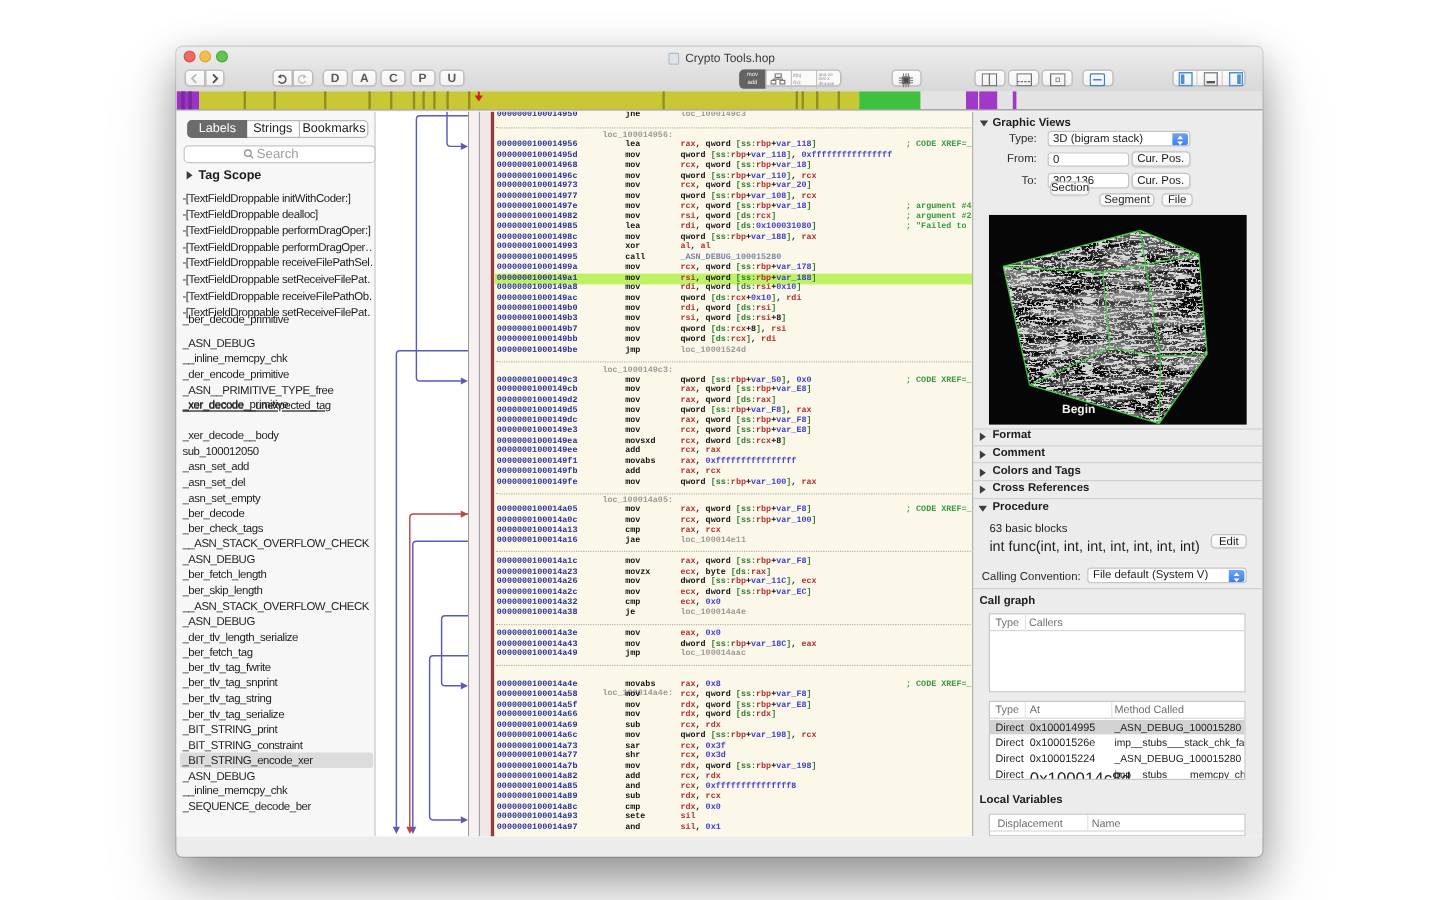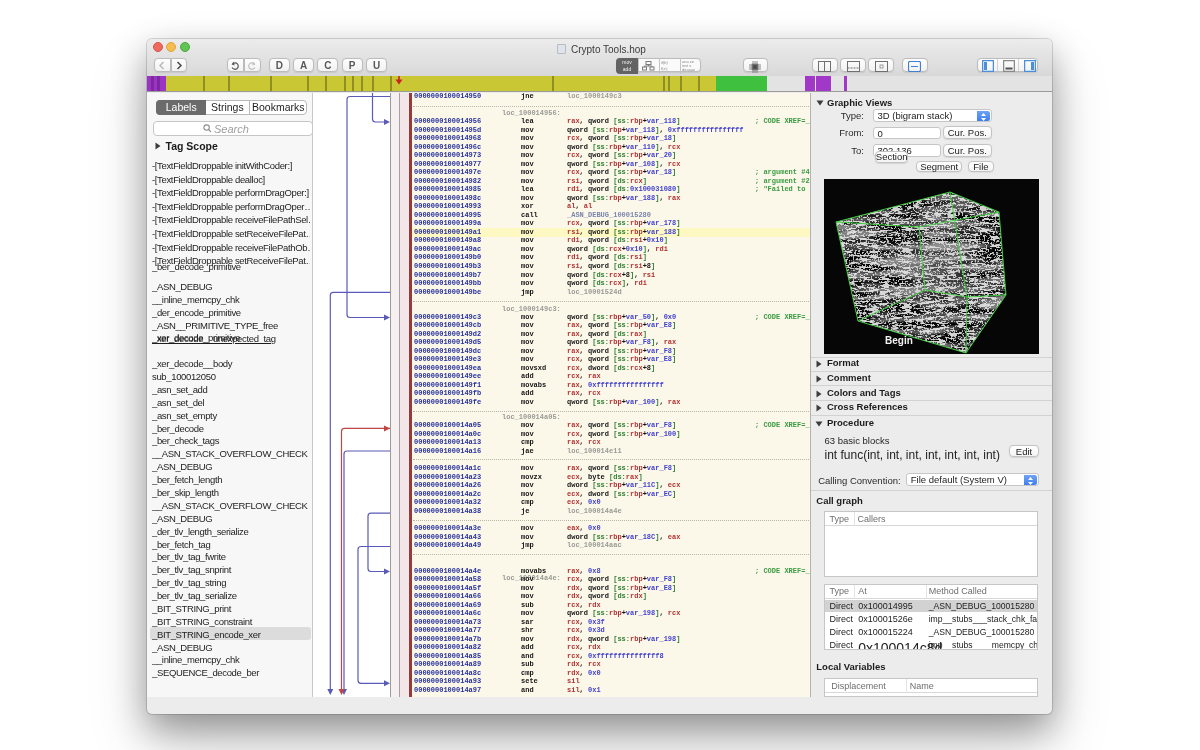--- a/index.html
+++ b/index.html
@@ -160,21 +160,21 @@
 <div id="sidebar" class="abs">
 <div class="abs" style="left:9.4px;top:7px;width:150.5px;height:15px;background:#fff;border:1px solid #b9b9b9;border-radius:4px;"></div>
 <div class="abs" style="left:9.4px;top:7px;width:49.6px;height:15px;background:#6b6b6b;border-radius:4px 0 0 4px;color:#fff;font-size:10.5px;text-align:center;line-height:15px;">Labels</div>
 <div class="abs" style="left:59px;top:7px;width:43.7px;height:15px;border-right:1px solid #b9b9b9;color:#1d1d1d;font-size:10.5px;text-align:center;line-height:15px;">Strings</div>
 <div class="abs" style="left:102.7px;top:7px;width:57.2px;height:15px;color:#1d1d1d;font-size:10.5px;text-align:center;line-height:15px;">Bookmarks</div>
 <div class="abs" style="left:6px;top:28.4px;width:159.7px;height:14.3px;background:#fff;border:1px solid #c6c6c6;border-radius:4px;"></div>
 <svg class="abs" style="left:56px;top:31px;" width="9" height="9">
           <circle cx="3.6" cy="3.6" r="2.7" fill="none" stroke="#8e8e8e" stroke-width="1.1"></circle>
           <path d="M5.7 5.7 L8 8" stroke="#8e8e8e" stroke-width="1.1"></path>
         </svg>
-<div class="abs" style="left:67px;top:30px;font-size:11px;color:#9e9e9e;font-style:italic;">Search</div>
+<div class="abs" style="left:67px;top:30px;font-size:11px;color:#9e9e9e;">Search</div>
 <svg class="abs" style="left:8px;top:49px;" width="6" height="8">
           <path d="M0.5 0.5 L5.5 4 L0.5 7.5 Z" fill="#3c3c3c"></path>
         </svg>
 <div class="abs" style="left:18.5px;top:46.5px;font-size:10.5px;font-weight:bold;color:#1c1c1c;">Tag Scope</div>
 <div class="srow" style="top:67.0px;">-[TextFieldDroppable initWithCoder:]</div>
 <div class="srow" style="top:80.6px;">-[TextFieldDroppable dealloc]</div>
 <div class="srow" style="top:94.2px;">-[TextFieldDroppable performDragOper:]</div>
 <div class="srow" style="top:107.8px;">-[TextFieldDroppable performDragOper…</div>
 <div class="srow" style="top:121.4px;">-[TextFieldDroppable receiveFilePathSel…</div>
 <div class="srow" style="top:135.0px;">-[TextFieldDroppable setReceiveFilePat…</div>
@@ -247,21 +247,21 @@
 <div class="lrow" style="top:49.7px;"><span class="addr">000000010001496c</span><span class="mnem">mov</span><span class="ops">qword <span class="g">[ss:</span><span class="r">rbp</span>+<span class="b">var_110</span><span class="g">]</span>, <span class="r">rcx</span></span></div>
 <div class="lrow" style="top:58.2px;"><span class="addr">0000000100014973</span><span class="mnem">mov</span><span class="ops"><span class="r">rcx</span>, qword <span class="g">[ss:</span><span class="r">rbp</span>+<span class="b">var_20</span><span class="g">]</span></span></div>
 <div class="lrow" style="top:66.7px;"><span class="addr">0000000100014977</span><span class="mnem">mov</span><span class="ops">qword <span class="g">[ss:</span><span class="r">rbp</span>+<span class="b">var_108</span><span class="g">]</span>, <span class="r">rcx</span></span></div>
 <div class="lrow" style="top:75.2px;"><span class="addr">000000010001497e</span><span class="mnem">mov</span><span class="ops"><span class="r">rcx</span>, qword <span class="g">[ss:</span><span class="r">rbp</span>+<span class="b">var_18</span><span class="g">]</span></span><span class="cmt">; argument #4</span></div>
 <div class="lrow" style="top:83.7px;"><span class="addr">0000000100014982</span><span class="mnem">mov</span><span class="ops"><span class="r">rsi</span>, qword <span class="g">[ds:</span><span class="r">rcx</span><span class="g">]</span></span><span class="cmt">; argument #2</span></div>
 <div class="lrow" style="top:92.3px;"><span class="addr">0000000100014985</span><span class="mnem">lea</span><span class="ops"><span class="r">rdi</span>, qword <span class="g">[ds:</span><span class="b">0x100031080</span><span class="g">]</span></span><span class="cmt">; "Failed to</span></div>
 <div class="lrow" style="top:100.8px;"><span class="addr">000000010001498c</span><span class="mnem">mov</span><span class="ops">qword <span class="g">[ss:</span><span class="r">rbp</span>+<span class="b">var_188</span><span class="g">]</span>, <span class="r">rax</span></span></div>
 <div class="lrow" style="top:109.3px;"><span class="addr">0000000100014993</span><span class="mnem">xor</span><span class="ops"><span class="r">al</span>, <span class="r">al</span></span></div>
 <div class="lrow" style="top:117.8px;"><span class="addr">0000000100014995</span><span class="mnem">call</span><span class="ops"><span class="sb">_ASN_DEBUG_100015280</span></span></div>
 <div class="lrow" style="top:126.3px;"><span class="addr">000000010001499a</span><span class="mnem">mov</span><span class="ops"><span class="r">rcx</span>, qword <span class="g">[ss:</span><span class="r">rbp</span>+<span class="b">var_178</span><span class="g">]</span></span></div>
-<div class="lrow" style="top:134.9px;background:#fef9c3;"><span class="addr">00000001000149a1</span><span class="mnem">mov</span><span class="ops"><span class="r">rsi</span>, qword <span class="g">[ss:</span><span class="r">rbp</span>+<span class="b">var_188</span><span class="g">]</span></span></div>
+<div class="lrow" style="top:134.9px;background:#bef264;"><span class="addr">00000001000149a1</span><span class="mnem">mov</span><span class="ops"><span class="r">rsi</span>, qword <span class="g">[ss:</span><span class="r">rbp</span>+<span class="b">var_188</span><span class="g">]</span></span></div>
 <div class="lrow" style="top:143.4px;"><span class="addr">00000001000149a8</span><span class="mnem">mov</span><span class="ops"><span class="r">rdi</span>, qword <span class="g">[ds:</span><span class="r">rsi</span>+<span class="b">0x10</span><span class="g">]</span></span></div>
 <div class="lrow" style="top:151.9px;"><span class="addr">00000001000149ac</span><span class="mnem">mov</span><span class="ops">qword <span class="g">[ds:</span><span class="r">rcx</span>+<span class="b">0x10</span><span class="g">]</span>, <span class="r">rdi</span></span></div>
 <div class="lrow" style="top:160.4px;"><span class="addr">00000001000149b0</span><span class="mnem">mov</span><span class="ops"><span class="r">rdi</span>, qword <span class="g">[ds:</span><span class="r">rsi</span><span class="g">]</span></span></div>
 <div class="lrow" style="top:168.9px;"><span class="addr">00000001000149b3</span><span class="mnem">mov</span><span class="ops"><span class="r">rsi</span>, qword <span class="g">[ds:</span><span class="r">rsi</span>+8<span class="g">]</span></span></div>
 <div class="lrow" style="top:177.5px;"><span class="addr">00000001000149b7</span><span class="mnem">mov</span><span class="ops">qword <span class="g">[ds:</span><span class="r">rcx</span>+8<span class="g">]</span>, <span class="r">rsi</span></span></div>
 <div class="lrow" style="top:186.0px;"><span class="addr">00000001000149bb</span><span class="mnem">mov</span><span class="ops">qword <span class="g">[ds:</span><span class="r">rcx</span><span class="g">]</span>, <span class="r">rdi</span></span></div>
 <div class="lrow" style="top:194.5px;"><span class="addr">00000001000149be</span><span class="mnem">jmp</span><span class="ops"><span class="gy">loc_10001524d</span></span></div>
 <div class="dot" style="top:207.5px;"></div>
 <div class="lrow" style="top:212.2px;"><span class="lbl">loc_1000149c3:</span></div>
 <div class="lrow" style="top:219.8px;"><span class="addr">00000001000149c3</span><span class="mnem">mov</span><span class="ops">qword <span class="g">[ss:</span><span class="r">rbp</span>+<span class="b">var_50</span><span class="g">]</span>, <span class="b">0x0</span></span><span class="cmt">; CODE XREF=_</span></div>

